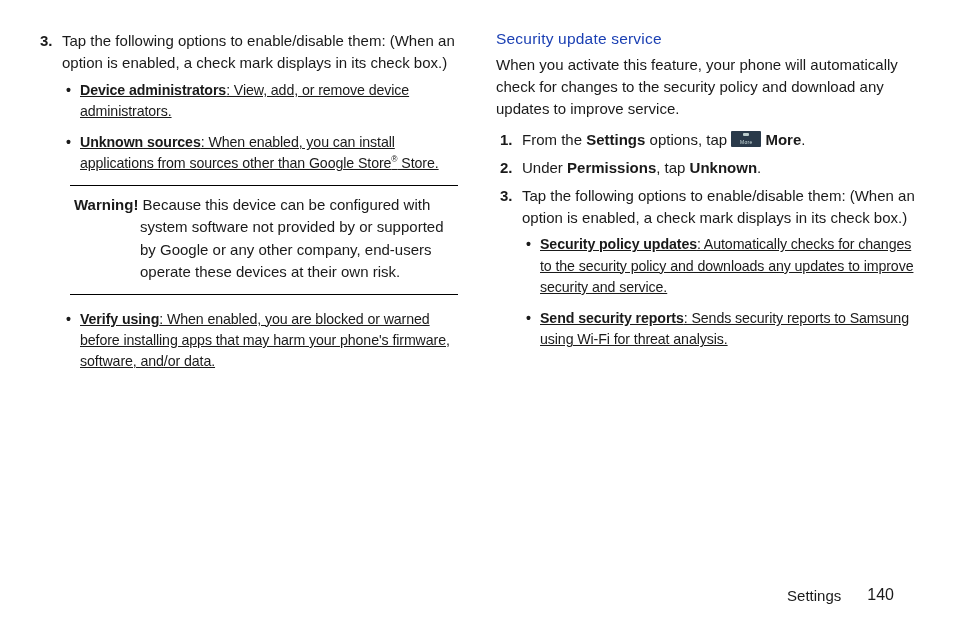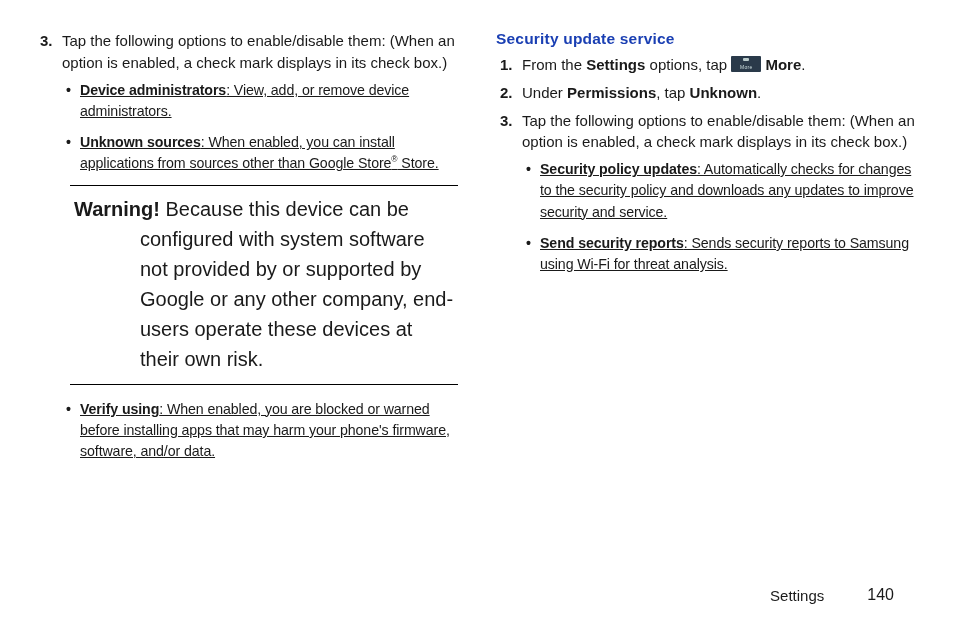--- a/index.html
+++ b/index.html
@@ -56,33 +56,33 @@
     text-decoration: underline;
   }
   .b { font-weight: bold; }
   .sup { font-size: 0.6em; vertical-align: super; }
   .warning-box {
     margin: 8px 0 14px 34px;
     border-top: 1.5px solid #000;
     border-bottom: 1.5px solid #000;
     padding: 8px 4px 10px 4px;
     line-height: 1.5;
-    font-size: 20px;
+    font-size: 15px;
   }
   .warning-box .wlabel {
     font-weight: bold;
     display: inline;
   }
   .warning-hanging {
     padding-left: 66px;
     text-indent: -66px;
   }
   .section-head {
     color: #1a3fb3;
-    font-weight: bold;
+    font-weight: normal;
     font-size: 15.5px;
     margin-bottom: 6px;
     letter-spacing: 0.2px;
   }
   .intro {
     line-height: 1.45;
     margin-bottom: 10px;
   }
   .more-icon {
     display: inline-block;
@@ -113,21 +113,21 @@
   }
   .footer {
     position: absolute;
     bottom: 32px;
     right: 60px;
     font-size: 15px;
     display: flex;
     align-items: center;
     gap: 26px;
   }
-  .footer .pgnum { font-size: 16px; margin-left: 17px; }
+  .footer .pgnum { font-size: 16px; }
 </style>
 </head>
 <body>
 
 <div class="page">
 
   <div class="col">
     <div class="num-item">
       <div class="num">3.</div>
       <div class="txt">Tap the following options to enable/disable them: (When an option is enabled, a check mark displays in its check box.)</div>
@@ -159,20 +159,21 @@
         <div class="dot">•</div>
         <div class="btxt">
           <span class="b">Verify using</span><span>: When enabled, you are blocked or warned before installing apps that may harm your phone's firmware, software, and/or data.</span>
         </div>
       </div>
     </div>
   </div>
 
   <div class="col">
     <div class="section-head">Security update service</div>
+    <div class="intro">When you activate this feature, your phone will automatically check for changes to the security policy and download any updates to improve service.</div>
 
     <div class="num-item">
       <div class="num">1.</div>
       <div class="txt">
         <span>From the </span><span class="b">Settings</span><span> options, tap </span><span class="more-icon"></span><span class="b"> More</span><span>.</span>
       </div>
     </div>
 
     <div class="num-item">
       <div class="num">2.</div>

